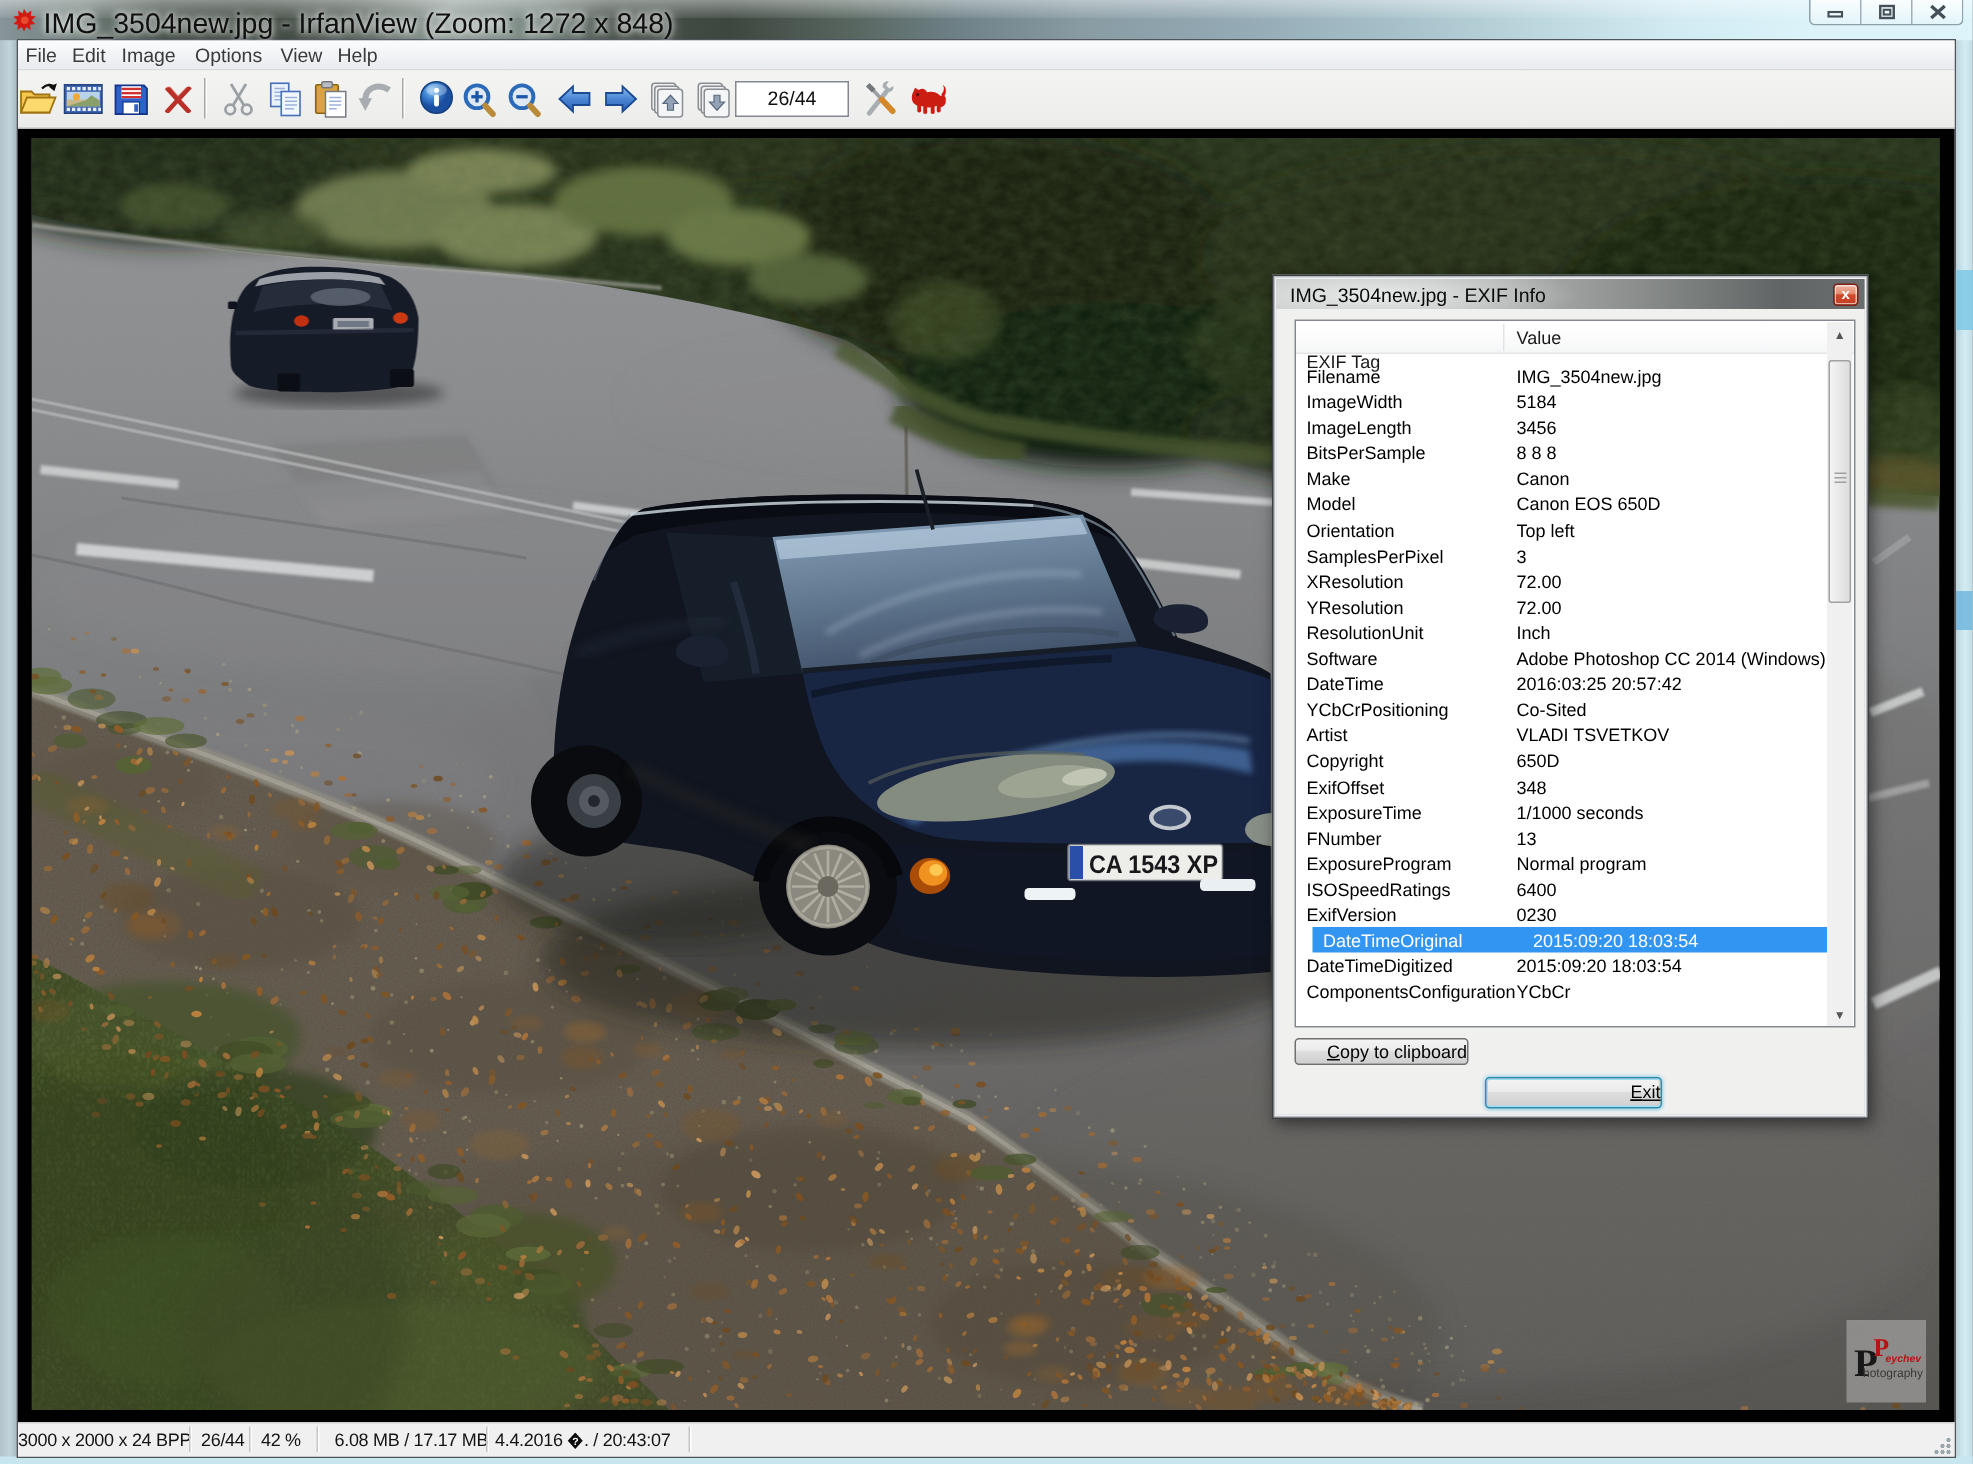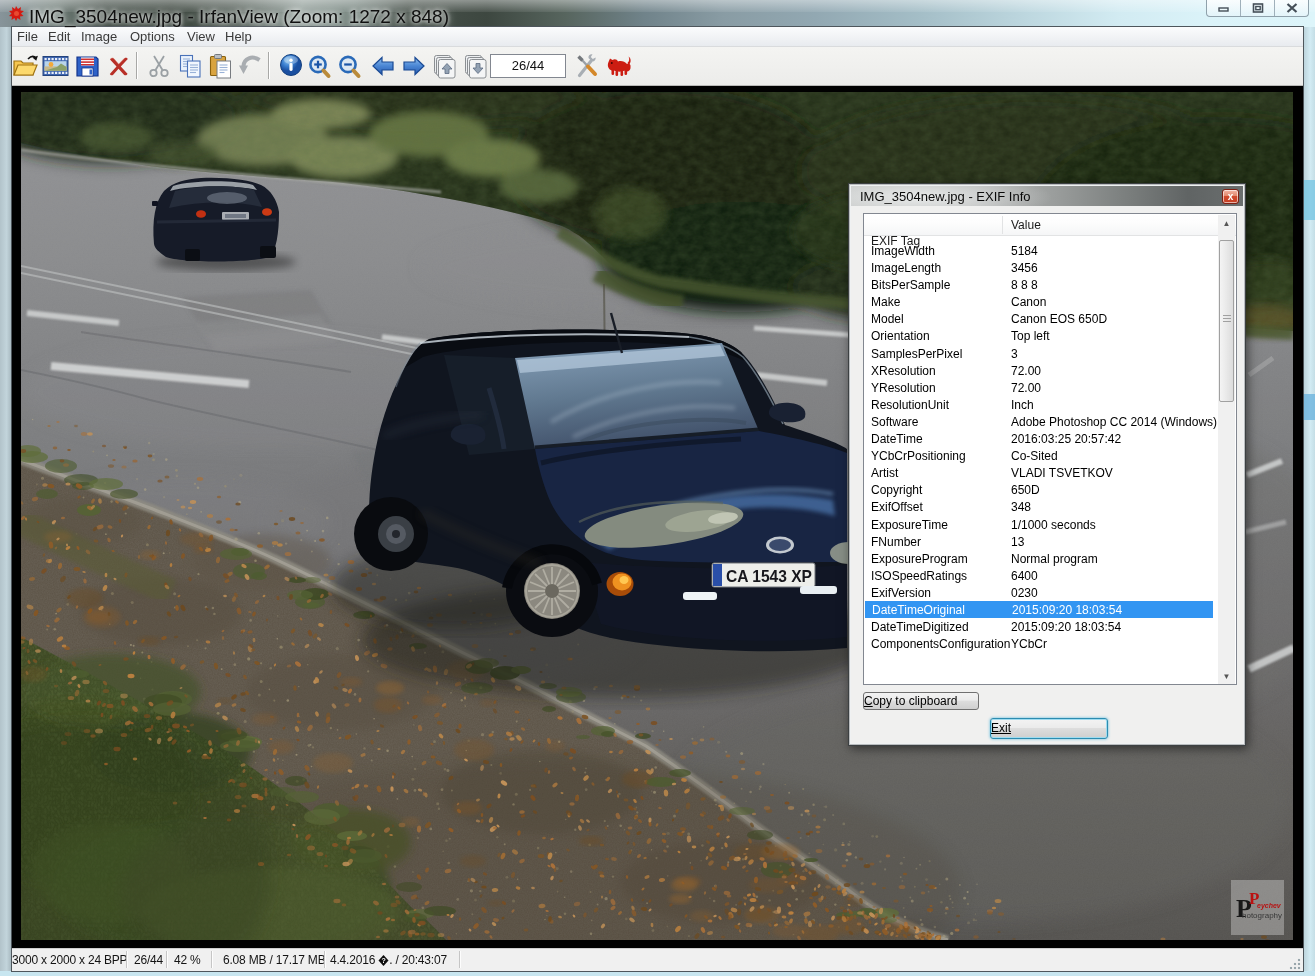--- a/index.html
+++ b/index.html
@@ -69,30 +69,30 @@
 #lvhead{position:absolute;left:0;top:0;width:100%;height:22px;
  background:linear-gradient(180deg,#ffffff,#fdfdfd 40%,#f5f6f7);border-bottom:1px solid #e2e3e4;color:#1a1a1a}
 #lvhead .h1{position:absolute;left:7px;top:20px}
 #lvhead .h2{position:absolute;left:147px;top:4px}
 #lvhead .hsep{position:absolute;left:138px;top:2px;width:1px;height:18px;background:#e2e3e4}
 #lvrows{position:absolute;left:0;top:28px;width:355px}
 .lrow{height:17.1px;position:relative;color:#000}
 .lrow span{white-space:nowrap}
 .lrow .c1{position:absolute;left:7px;top:2px}
 .lrow .c2{position:absolute;left:147px;top:2px}
-.lrow.hl{background:#3295f2;color:#fff;margin-left:1px;width:348px}
+.lrow.hl{background:#3295f2;color:#fff;margin-left:11px;width:348px}
 #vsb{position:absolute;right:1px;top:1px;width:17px;height:470px;background:#f0f0f0}
 #vsb .up,#vsb .dn{position:absolute;left:0;width:17px;height:17px;background:#f0f0f0;
  color:#555;font-size:8px;text-align:center;line-height:17px}
 #vsb .up{top:0}#vsb .dn{bottom:0}
 #vsb .thumb{position:absolute;left:1px;top:25px;width:15px;height:162px;border:1px solid #a0a0a0;
  border-radius:2px;background:linear-gradient(90deg,#f4f4f4,#eaeaea 45%,#dcdcdc)}
 #vsb .thumb:after{content:"";position:absolute;left:3px;top:77px;width:8px;height:1px;
  background:#a0a0a0;box-shadow:0 3px 0 #a0a0a0,0 -3px 0 #a0a0a0}
-.btn{position:absolute;border:1px solid #707070;border-radius:3px;color:#000;text-align:left;
+.btn{position:absolute;border:1px solid #707070;border-radius:3px;color:#000;text-align:right;
  background:linear-gradient(180deg,#f3f3f3,#ebebeb 45%,#dddddd 50%,#cfcfcf)}
 #btncopy{left:12px;top:486px;width:116px;height:18px;line-height:16px}
 #btnexit{left:139px;top:512px;width:118px;height:21px;line-height:19px;
  border:1px solid #2c8cb0;box-shadow:0 0 0 1px #9fdcf0 inset,0 0 3px #59b8dc;text-decoration:underline;}
 u{text-decoration:underline}
 </style></head>
 <body>
 <div id="win">
  <div id="tbarbg"></div>
  <div id="lborder"></div>
@@ -2090,20 +2090,24 @@
       </div>
   <div id="dbody">
    <div id="lv">
     <div id="lvhead">
             <span class="h1">EXIF Tag</span>
             <span class="hsep"></span>
             <span class="h2">Value</span>
           </div>
     <div id="lvrows">
 <div class="lrow">
+              <span class="c1">Filename</span>
+              <span class="c2">IMG_3504new.jpg</span>
+            </div>
+<div class="lrow">
               <span class="c1">ImageWidth</span>
               <span class="c2">5184</span>
             </div>
 <div class="lrow">
               <span class="c1">ImageLength</span>
               <span class="c2">3456</span>
             </div>
 <div class="lrow">
               <span class="c1">BitsPerSample</span>
               <span class="c2">8 8 8</span>

